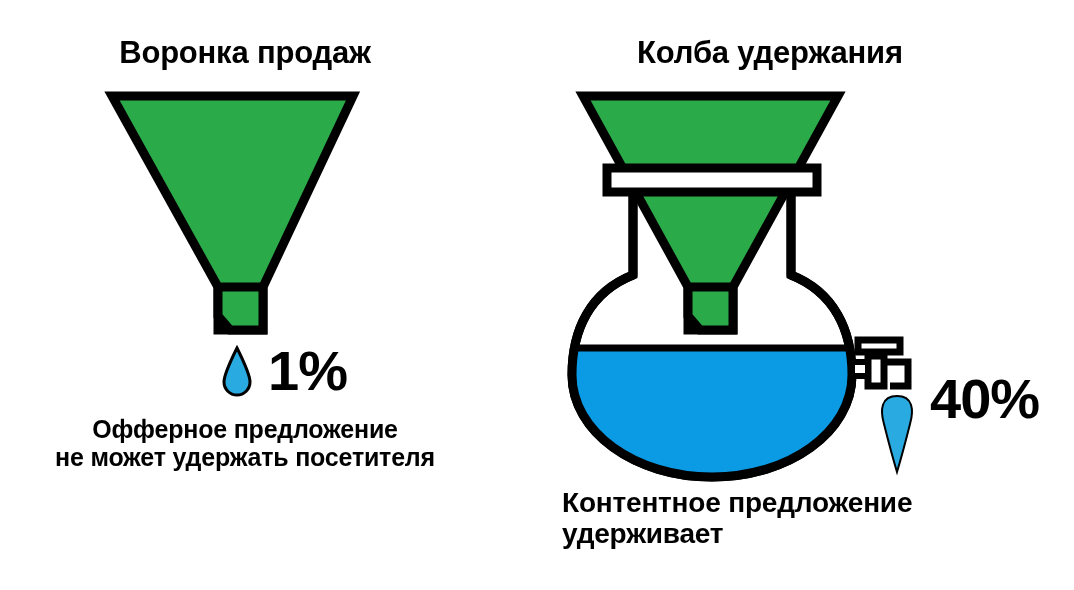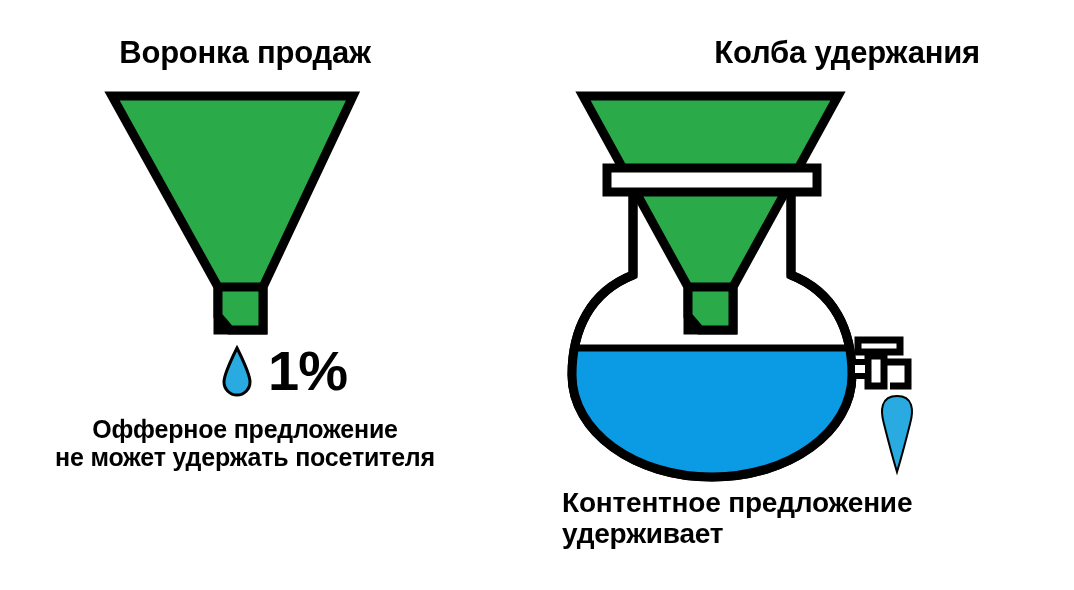--- a/index.html
+++ b/index.html
@@ -37,21 +37,21 @@
     left: 0;
     top: 36px;
     width: 490px;
     text-align: center;
     font-size: 31px;
   }
   #title-right {
     left: 560px;
     top: 36px;
     width: 420px;
-    text-align: right;
+    text-align: center;
     font-size: 31px;
   }
   #caption-left {
     left: 0;
     top: 415px;
     width: 490px;
     text-align: center;
     font-size: 25px;
   }
   #caption-right {
@@ -154,20 +154,21 @@
     </g>
 
   </svg>
 
   <div class="txt" id="title-left">Воронка продаж</div>
 
   <div class="txt" id="title-right">Колба удержания</div>
 
   <div class="txt" id="pct-left">1%</div>
 
+  <div class="txt" id="pct-right">40%</div>
 
   <div class="txt" id="caption-left">Офферное предложение
 не может удержать посетителя</div>
 
   <div class="txt" id="caption-right">Контентное предложение
 удерживает</div>
 
 </div>
 
 </body></html>

